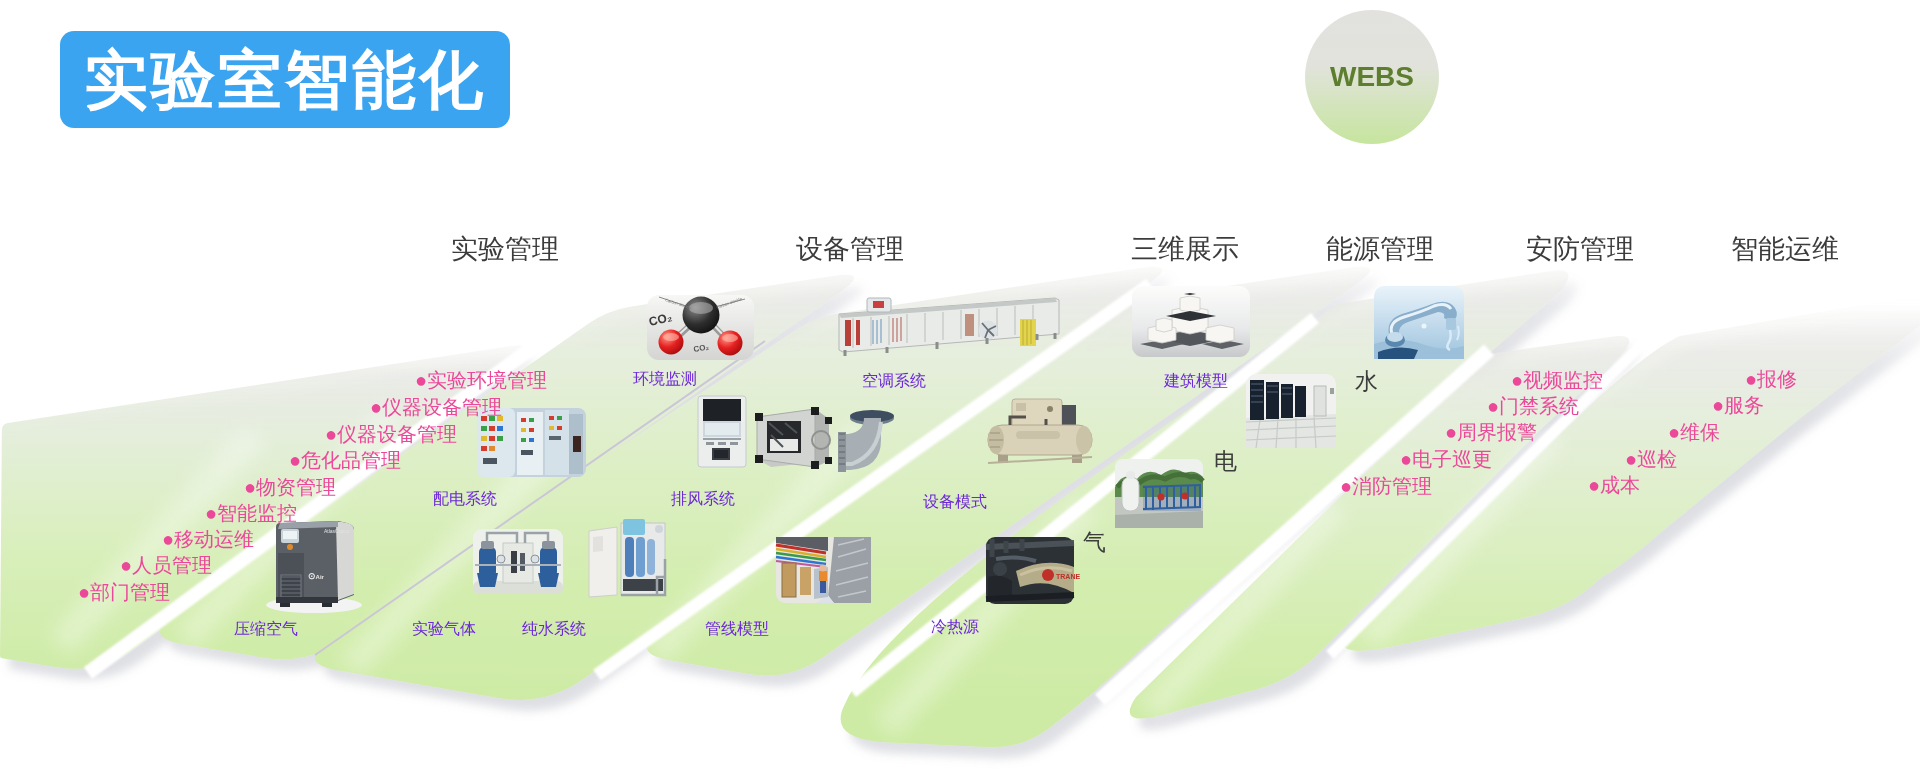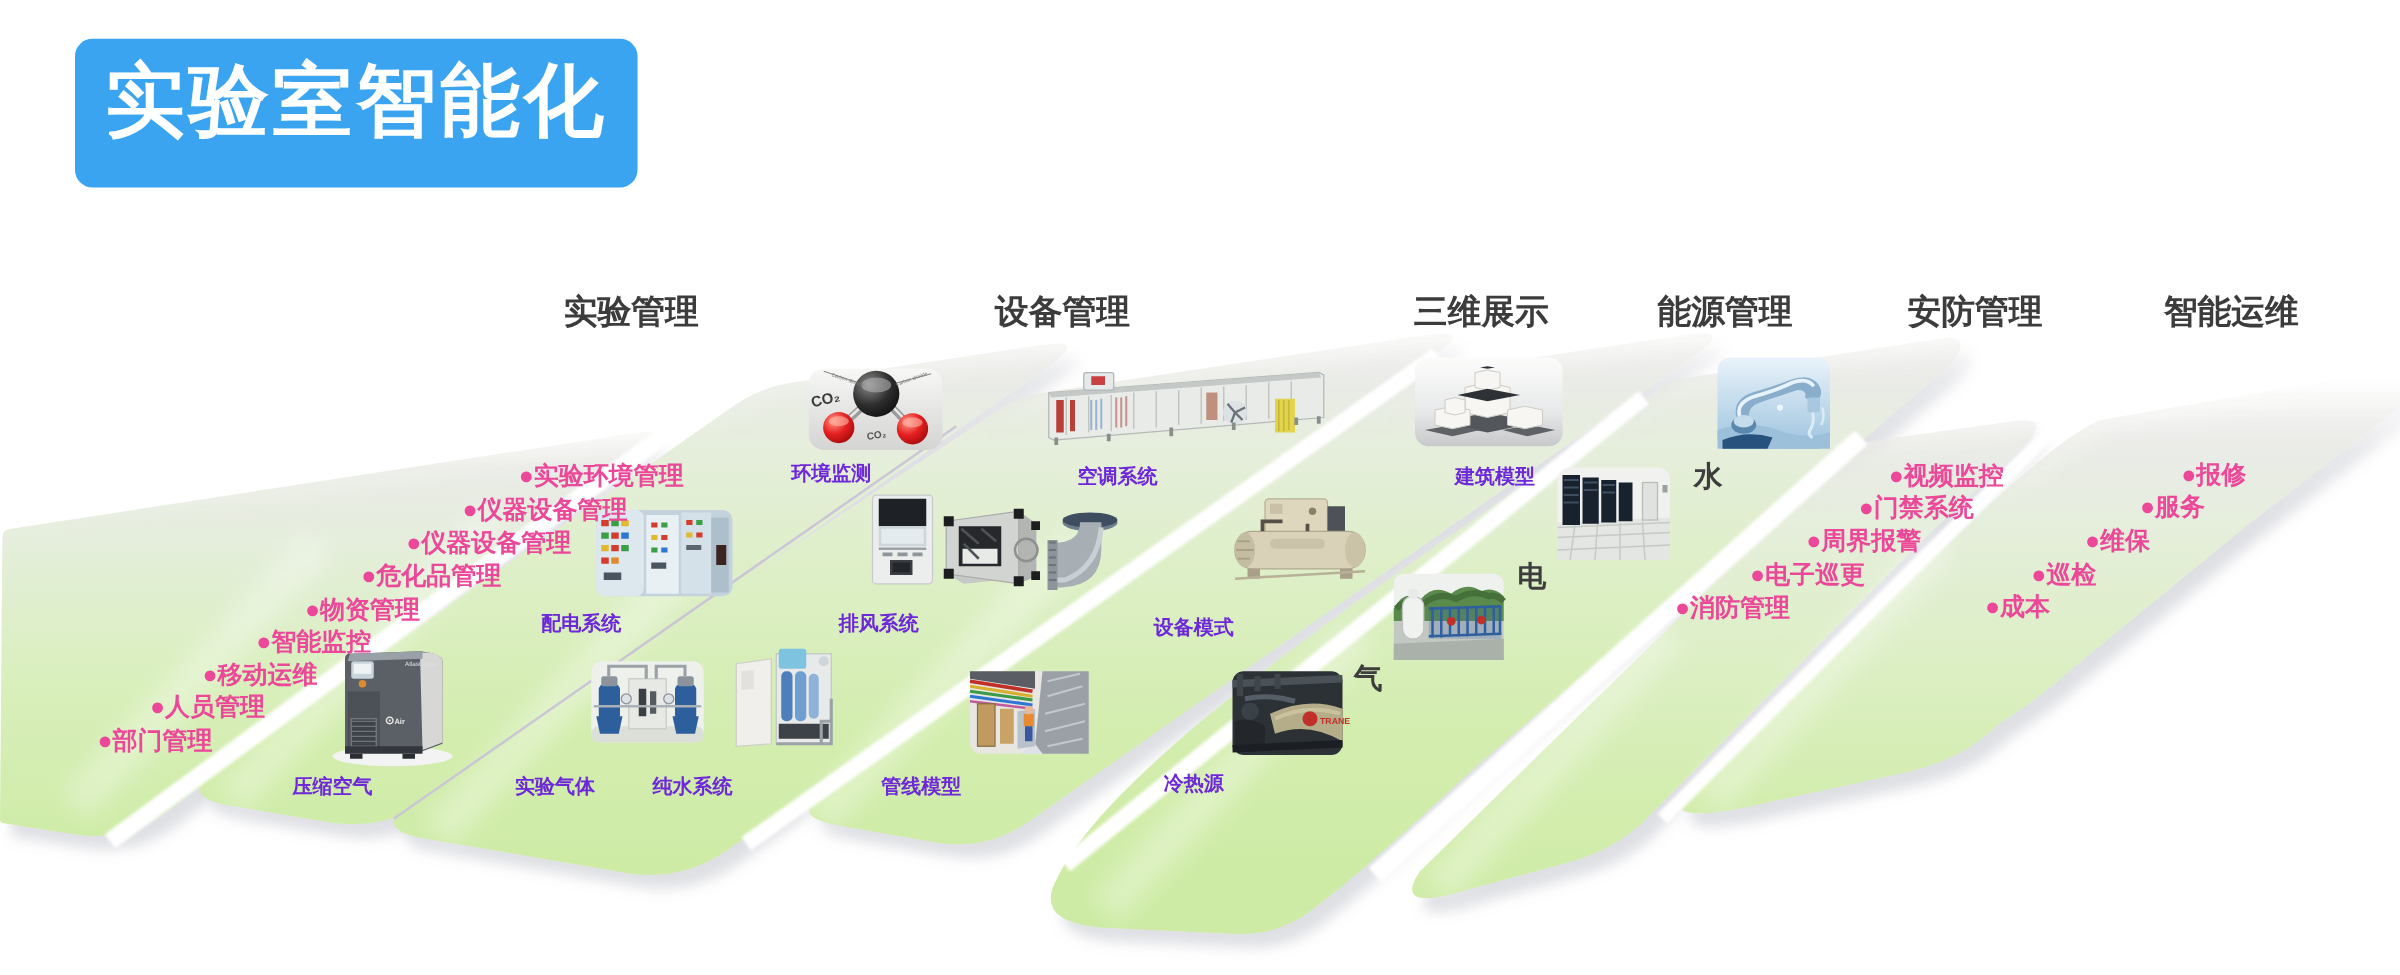--- a/index.html
+++ b/index.html
@@ -1,27 +1,27 @@
 <!DOCTYPE html>
 <html><head>
 <meta charset="utf-8">
 <style>
   html,body{margin:0;padding:0;background:#ffffff;}
   #stage{position:relative;width:1920px;height:780px;overflow:hidden;background:#ffffff;
          font-family:"Liberation Sans",sans-serif;}
-  .t{position:absolute;white-space:nowrap;font-weight:bold;color:#3d3d3d;}
+  .t{position:absolute;white-space:nowrap;font-weight:normal;color:#3d3d3d;}
   .title{font-size:27px;color:#3c3c3c;}
   .bullet{font-size:20px;color:#ec4899;}
   .cap{font-size:16px;color:#6d28d9;}
   .nrg{font-size:23px;color:#3d3d3d;}
   .circle{position:absolute;width:134px;height:134px;border-radius:50%;
           background:linear-gradient(180deg,#e2e1df 0%,#e1e3db 42%,#c6e59e 100%);
           text-align:center;font-weight:bold;color:#5d7d2f;}
   .circle span{display:inline-block;line-height:134px;}
-  #bluebox{position:absolute;left:60px;top:31px;width:450px;height:119px;background:#3aa4f0;
+  #bluebox{position:absolute;left:60px;top:31px;width:450px;height:97px;background:#3aa4f0;
            border-radius:14px;text-align:center;}
   #bluebox span{font-size:64px;font-weight:bold;color:#ffffff;line-height:99px;letter-spacing:3px;}
 </style>
 </head>
 <body>
 <div id="stage">
 <svg width="1920" height="780" viewBox="0 0 1920 780" style="position:absolute;left:0;top:0">
 <defs>
   <linearGradient id="bandg" x1="0" y1="250" x2="0" y2="720" gradientUnits="userSpaceOnUse">
     <stop offset="0" stop-color="#ededea" stop-opacity="0"></stop>
@@ -384,20 +384,21 @@
     <path d="M 28 28 L 86 26 M 28 50 L 86 48"></path>
     <path d="M 31 27 L 31 51 M 38 27 L 38 51 M 45 27 L 45 50 M 52 27 L 52 50 M 59 26 L 59 50 M 66 26 L 66 49 M 73 26 L 73 49 M 80 26 L 80 49 M 85 26 L 85 49"></path>
   </g>
   <circle cx="46" cy="38" r="3.5" fill="#c03028"></circle>
   <circle cx="70" cy="37" r="3.5" fill="#c03028"></circle>
 </g>
 </g>
 </svg>
 
 <div id="bluebox"><span>实验室智能化</span></div>
+<div class="circle" style="left:1305px;top:10px"><span style="font-size:28px">WEBS</span></div>
 
 <div class="t title" style="left:451px;top:231px">实验管理</div>
 <div class="t title" style="left:796px;top:231px">设备管理</div>
 <div class="t title" style="left:1131px;top:231px">三维展示</div>
 <div class="t title" style="left:1326px;top:231px">能源管理</div>
 <div class="t title" style="left:1526px;top:231px">安防管理</div>
 <div class="t title" style="left:1731px;top:231px">智能运维</div>
 
 <div class="t bullet" style="left:415px;top:367px">●实验环境管理</div>
 <div class="t bullet" style="left:370px;top:394px">●仪器设备管理</div>

